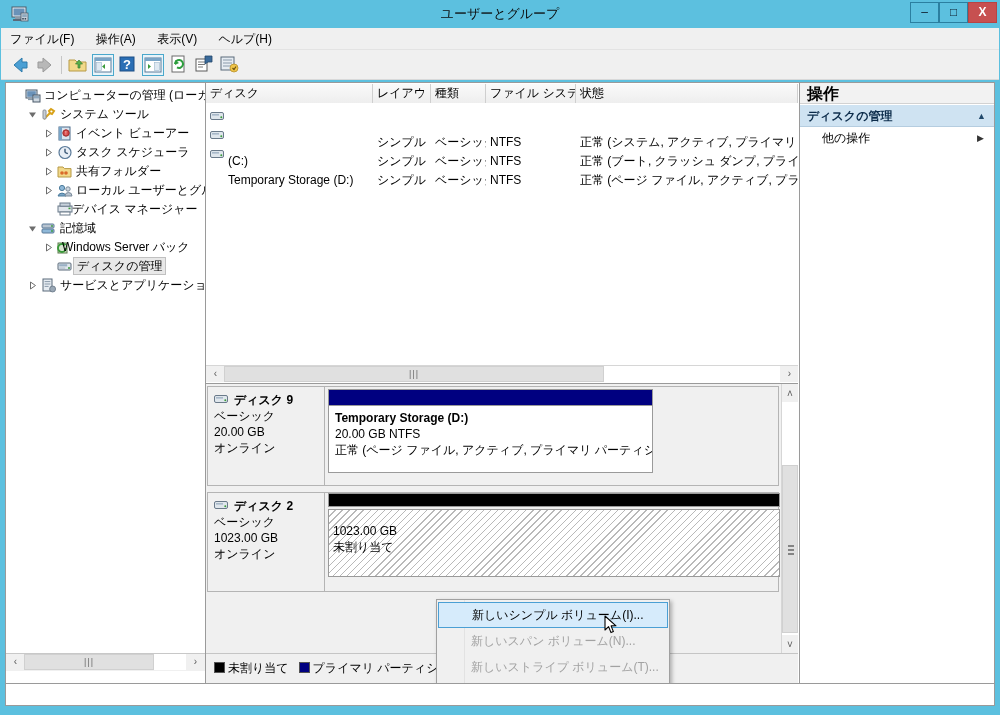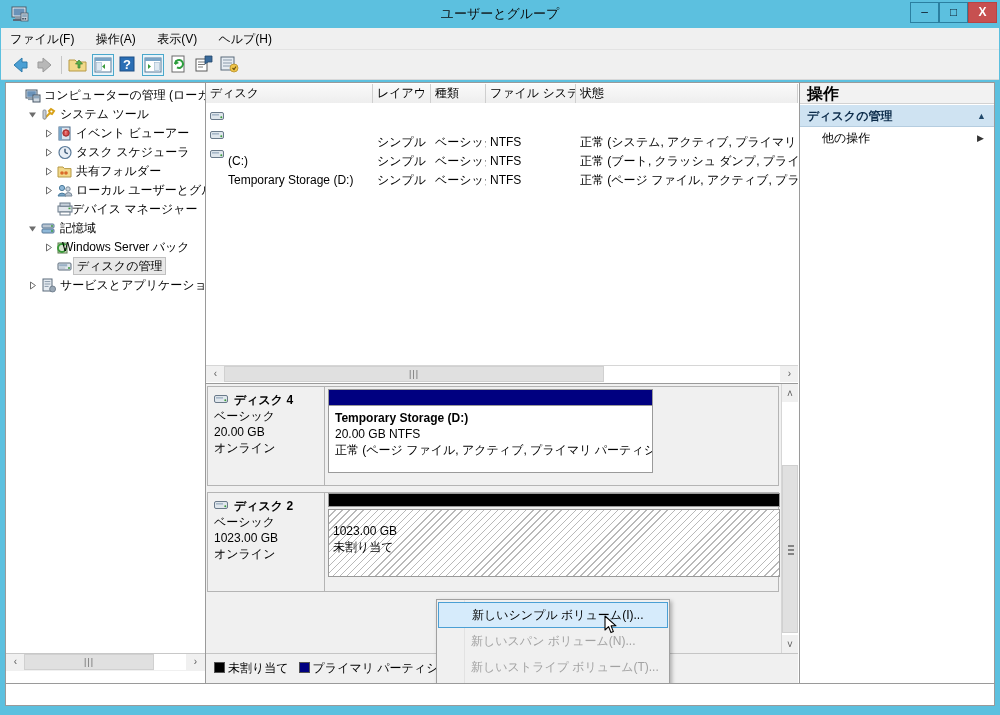--- a/index.html
+++ b/index.html
@@ -782,21 +782,21 @@
 
       <div id="disk-view">
         <div id="disk-canvas">
             <div class="disk-row" style="top: 2px; height: 100px;">
               <div class="disk-info">
                 <span class="disk-hdd-icon"><svg width="15" height="11" viewBox="0 0 15 11">
                     <rect x="0.5" y="1.5" width="13" height="7" rx="1.5" fill="#dfe6ec" stroke="#6a7a8a"></rect>
                     <rect x="2" y="3" width="7" height="1.6" fill="#a8b8c8"></rect>
                     <circle cx="11.3" cy="6.2" r="1" fill="#3a9a3a"></circle>
                   </svg></span>
-                <div class="disk-title">ディスク 4</div>
+                <div class="disk-title">ディスク 9</div>
                 <div class="disk-meta">ベーシック</div>
                 <div class="disk-meta">20.00 GB</div>
                 <div class="disk-meta">オンライン</div>
               </div>
               <div class="part-area">
                 <div class="part" style="left: 2px; top: 2px; width: 72%; height: 84px;">
                   <div class="part-bar" style="background: rgb(0, 0, 128);"></div>
                   <div class="part-body">
                     <div class="part-name">Temporary Storage  (D:)</div>
                     <div class="part-line">20.00 GB NTFS</div>

